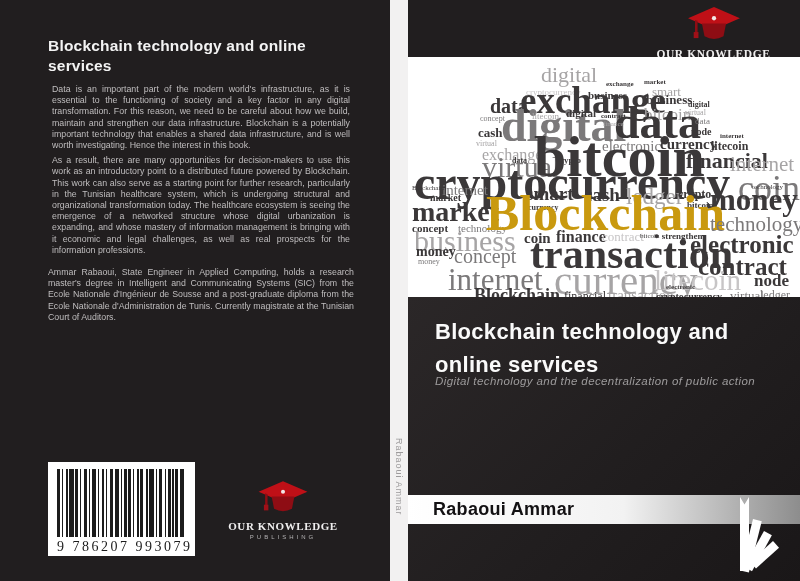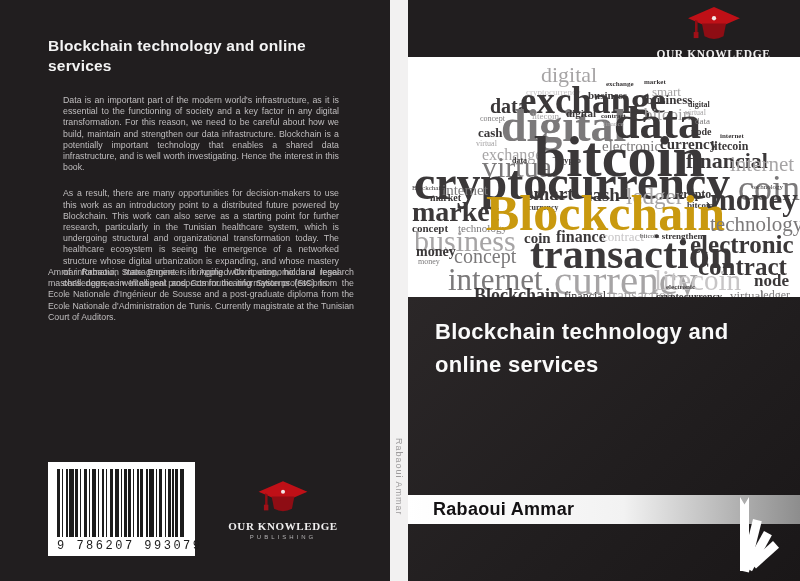--- a/index.html
+++ b/index.html
@@ -8,29 +8,29 @@
     background:#0e0c0d;font-family:"Liberation Sans",sans-serif;
   }
   .abs{position:absolute;}
 
   
   .back-cover{left:0;top:0;width:390px;height:581px;background:#211e1f;}
   .bc-title{left:48px;top:36px;width:314px;font-size:15.5px;font-weight:700;
     color:#f3f3f3;line-height:20px;letter-spacing:.2px;}
   .bc-body{left:48px;top:80px;width:306px;font-size:8.8px;line-height:11.2px;
     color:#c0bebf;text-align:justify;}
-  .bc-body p{margin:15px;}
+  .bc-body p{margin:4px;}
   .bc-bio{left:48px;top:267px;width:306px;font-size:8.8px;line-height:11.2px;
     color:#c0bebf;text-align:justify;}
 
   
   .barcode-box{left:48px;top:462px;width:147px;height:94px;background:#ffffff;
     display:flex;flex-direction:column;padding:7px 9px 5px 9px;box-sizing:border-box;}
   .barcode-bars{flex:1;display:flex;align-items:stretch;}
-  .barcode-digits{height:12px;font-family:Liberation Mono, monospace;font-size:12px;
+  .barcode-digits{height:12px;font-family:Liberation Serif, serif;font-size:14px;
     letter-spacing:2.5px;color:#1c1c1c;text-align:center;margin-top:2px;white-space:nowrap;}
 
   
   .logo{display:flex;flex-direction:column;align-items:center;}
   .pub-name{font-family:"Liberation Serif","DejaVu Serif",serif;font-weight:700;
     color:#efeeee;letter-spacing:.6px;margin-top:3px;white-space:nowrap;}
   .pub-tag{color:#b4b2b3;letter-spacing:3px;margin-top:2px;white-space:nowrap;}
   .bc-logo{left:231px;top:481px;width:104px;}
   .bc-logo .pub-name{font-size:11px;}
   .bc-logo .pub-tag{font-size:6px;}
@@ -252,20 +252,21 @@
       <span class="cw" style="left: 66px; top: 230px; font-size: 18px; color: rgb(59, 56, 57); font-weight: 700;">Blockchain</span>
       <span class="cw" style="left: 156px; top: 234px; font-size: 12px; color: rgb(59, 56, 57);">financial</span>
       <span class="cw" style="left: 258px; top: 227px; font-size: 7px; color: rgb(59, 56, 57); font-weight: 700;">electronic</span>
       <span class="cw" style="left: 200px; top: 231px; font-size: 15px; color: rgb(166, 164, 165);">transaction</span>
       <span class="cw" style="left: 248px; top: 235px; font-size: 10px; color: rgb(59, 56, 57); font-weight: 700;">cryptocurrency</span>
       <span class="cw" style="left: 322px; top: 233px; font-size: 13px; color: rgb(123, 121, 122);">virtual</span>
     </div>
 
   <div class="abs fc-bottom">
     <div class="fc-title">Blockchain technology and online services</div>
+    <div class="fc-subtitle">Digital technology and the decentralization of public action</div>
     <div class="fc-stripe">
       <div class="fc-author">Rabaoui Ammar</div>
     </div>
     <div>
       <div class="book-bar bar1"></div>
       <div class="book-bar bar2"></div>
       <div class="book-bar bar3"></div>
       <div class="book-bar bar4"></div>
     </div>
   </div>

